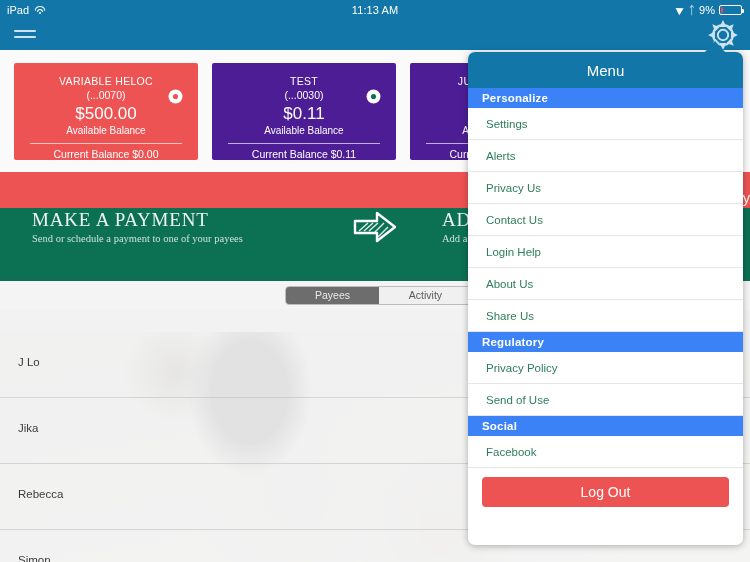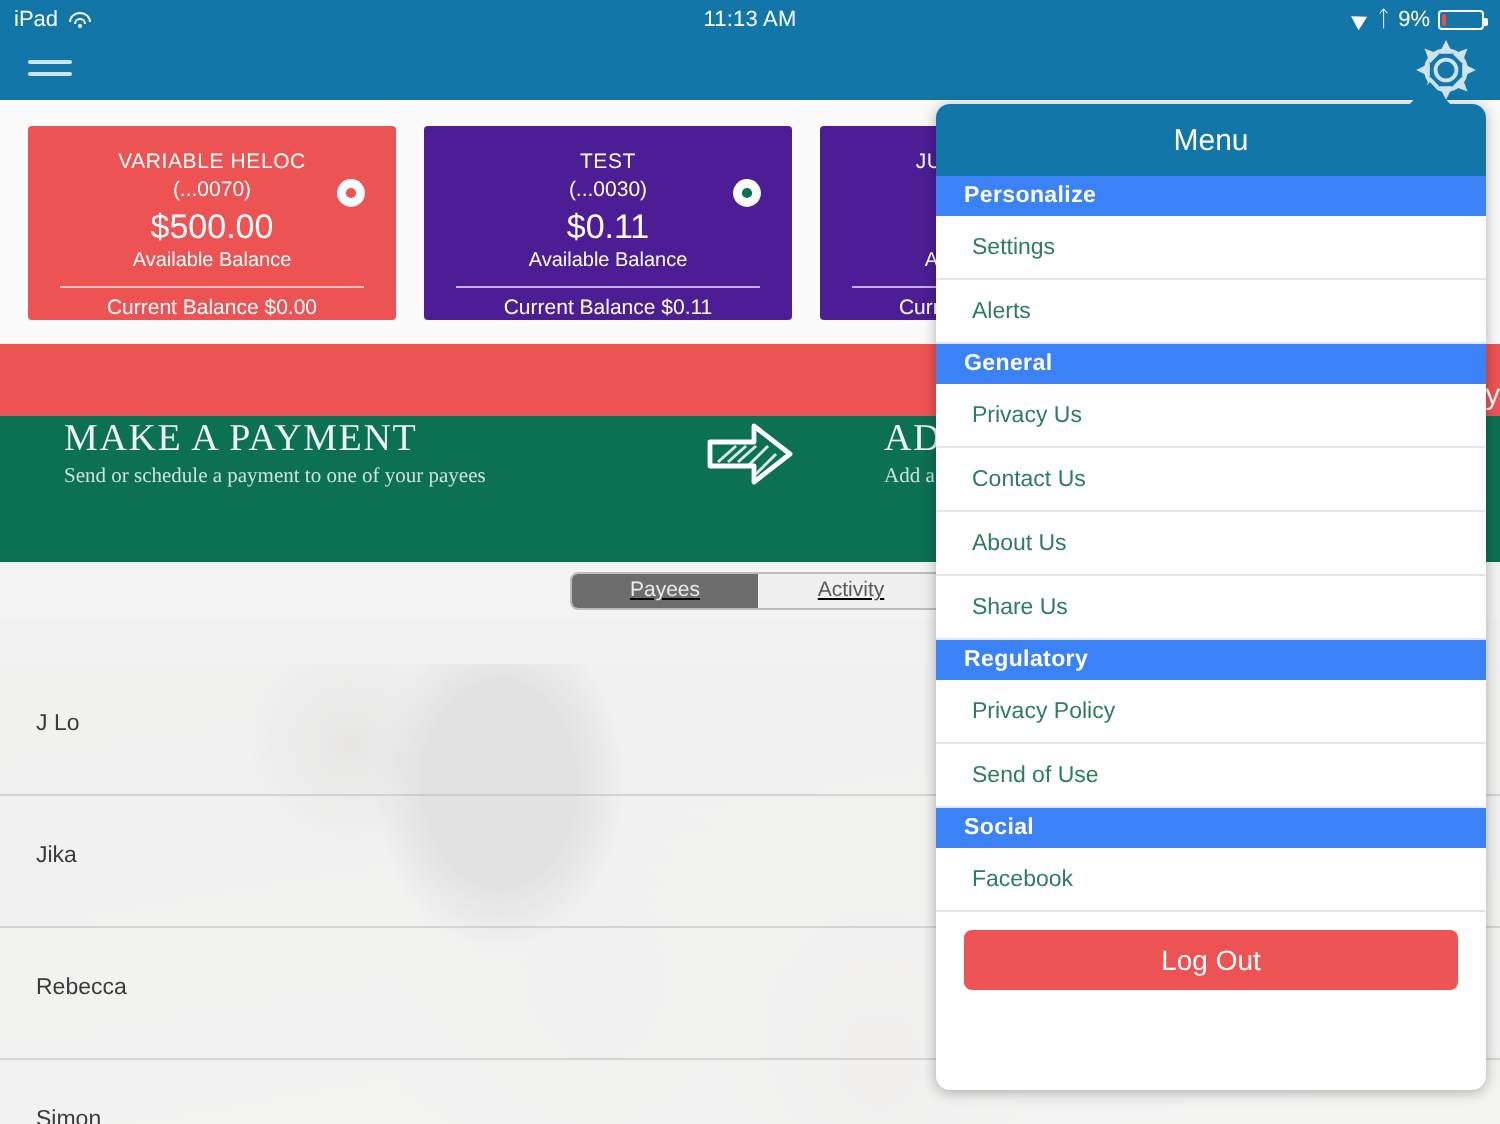--- a/index.html
+++ b/index.html
@@ -135,21 +135,21 @@
 
   
   .seg-zone {
     position: absolute; top: 281px; left: 0;
     width: 750px; height: 28px;
     background: #f4f4f4;
   }
   .seg {
     position: absolute; left: 285px; top: 5px;
     display: flex; border-radius: 4px; overflow: hidden;
-    border: 1px solid #bdbdbd; height: 19px; text-decoration: underline;
+    border: 1px solid #bdbdbd; height: 19px;
   }
   .seg div {
     width: 93px; text-align:center; font-size: 10.5px; line-height: 17px;
     cursor: pointer;
   }
   .seg .on  { background: #6d6d6d; color: #eaeaea; }
   .seg .off { background: #f0f0f0; color: #5a5a5a; }
 
   
   .thead {
@@ -394,23 +394,23 @@
   </div>
 
   <div class="pop-arrow"></div>
   <div class="popover">
     <div class="pop-title">Menu</div>
 
     <div class="pop-section">Personalize</div>
     <div class="pop-item">Settings</div>
     <div class="pop-item">Alerts</div>
 
-    <div class="pop-section">General</div>
     <div class="pop-item">Privacy Us</div>
     <div class="pop-item">Contact Us</div>
+    <div class="pop-item">Login Help</div>
     <div class="pop-item">About Us</div>
     <div class="pop-item">Share Us</div>
 
     <div class="pop-section">Regulatory</div>
     <div class="pop-item">Privacy Policy</div>
     <div class="pop-item">Send of Use</div>
 
     <div class="pop-section">Social</div>
     <div class="pop-item last">Facebook</div>
 

